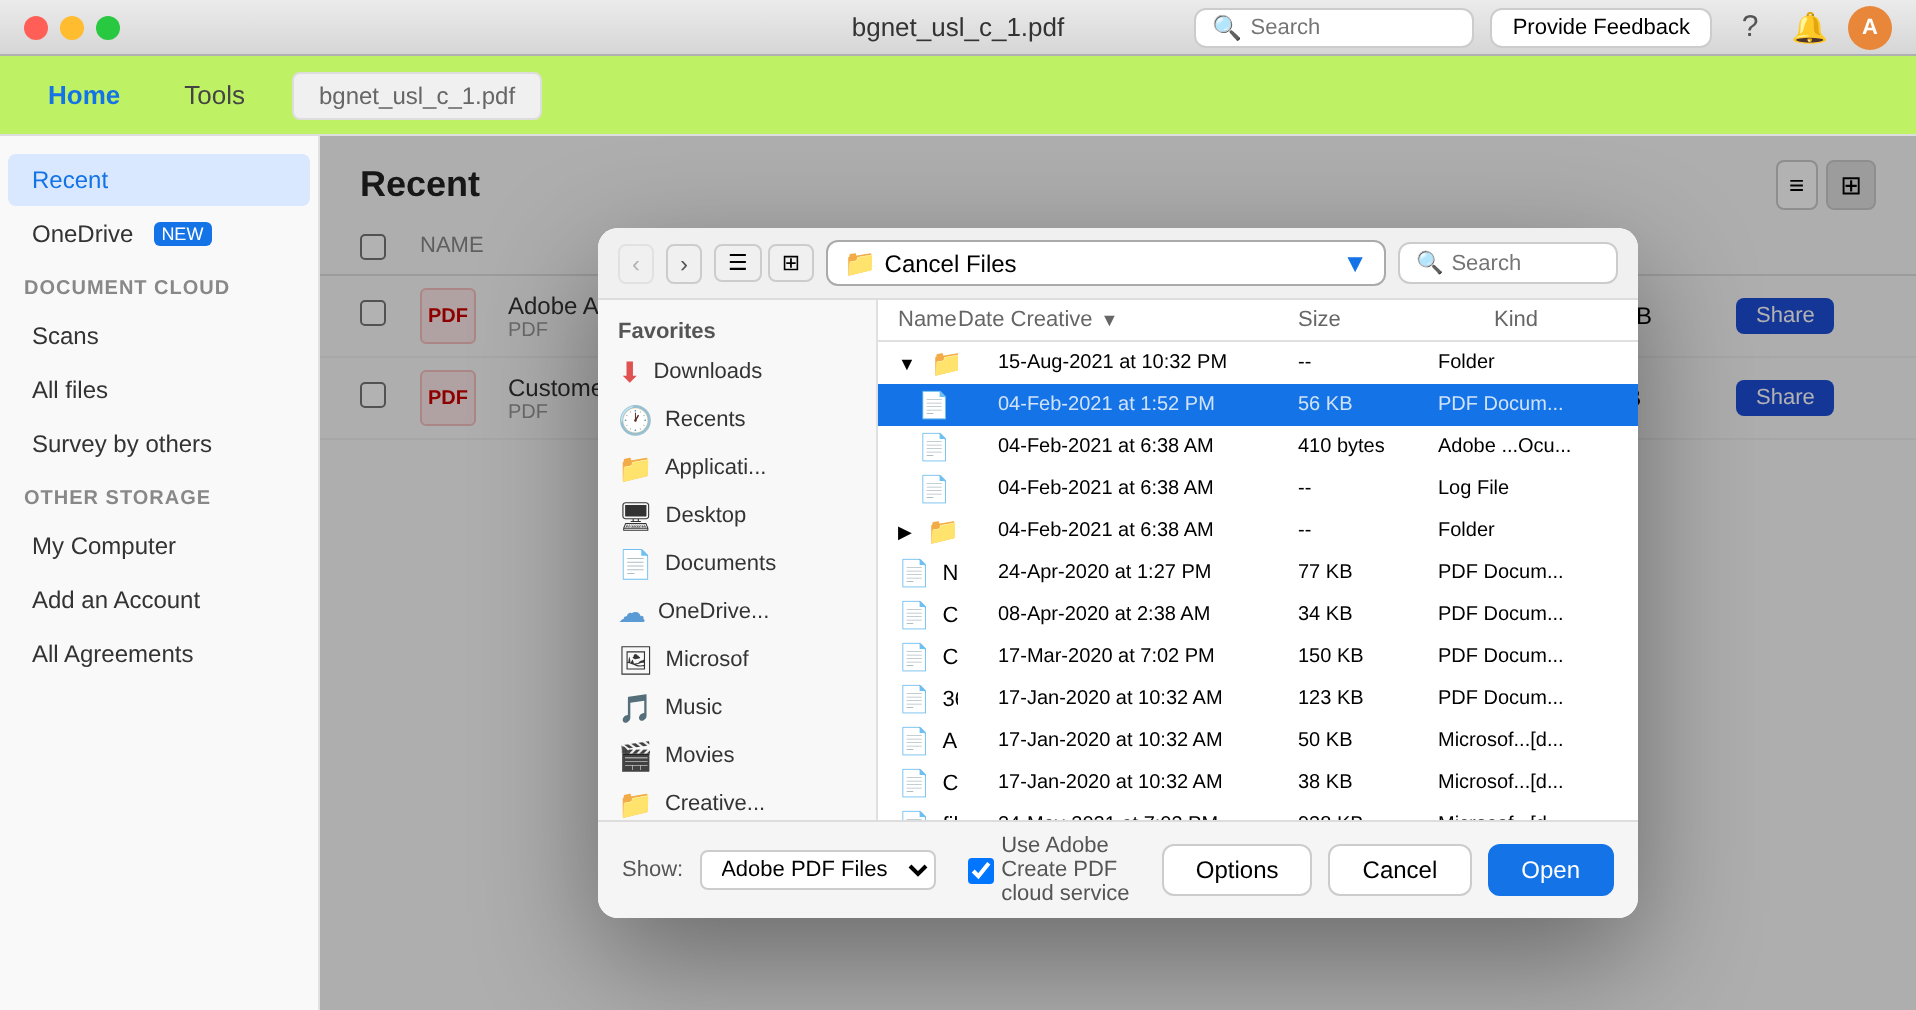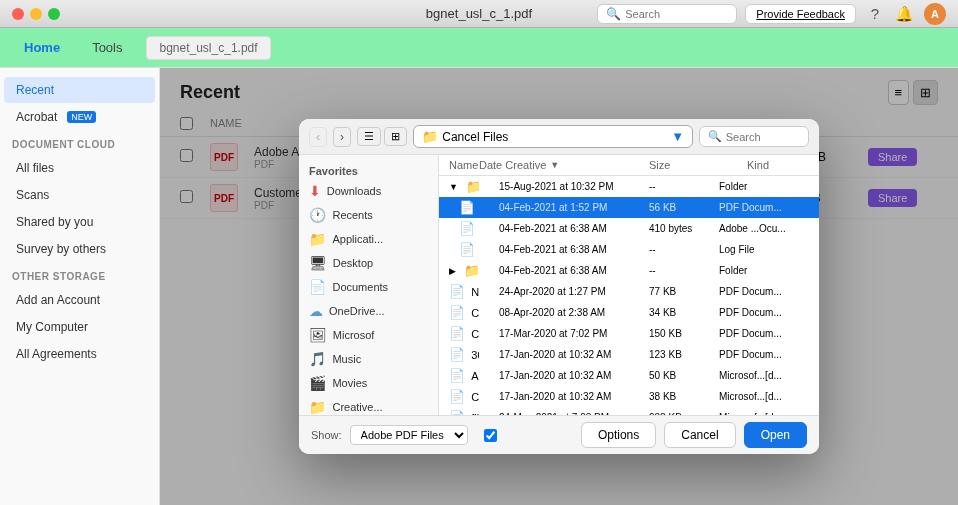--- a/index.html
+++ b/index.html
@@ -9,26 +9,26 @@
     .titlebar { background: linear-gradient(to bottom, #ebebeb, #d6d6d6); height: 28px; display: flex; align-items: center; justify-content: space-between; padding: 0 12px; border-bottom: 1px solid #b0b0b0; }
     .titlebar-buttons { display: flex; gap: 6px; }
     .titlebar-btn { width: 12px; height: 12px; border-radius: 50%; border: none; cursor: pointer; }
     .btn-close { background: #ff5f57; }
     .btn-minimize { background: #febc2e; }
     .btn-maximize { background: #28c840; }
     .titlebar-title { font-size: 13px; color: #333; font-weight: 500; position: absolute; left: 50%; transform: translateX(-50%); }
     .titlebar-right { display: flex; align-items: center; gap: 8px; }
     .search-bar { background: white; border: 1px solid #ccc; border-radius: 6px; padding: 2px 8px; display: flex; align-items: center; gap: 4px; width: 140px; }
     .search-bar input { border: none; outline: none; font-size: 11px; width: 100%; background: transparent; }
-    .feedback-btn { background: white; border: 1px solid #ccc; border-radius: 6px; padding: 3px 10px; font-size: 11px; cursor: pointer; text-decoration: underline; }
+    .feedback-btn { background: white; border: 1px solid #ccc; border-radius: 6px; padding: 3px 10px; font-size: 11px; cursor: pointer; }
     .icon-circle { width: 22px; height: 22px; border-radius: 50%; display: flex; align-items: center; justify-content: center; font-size: 13px; }
     .avatar { background: #e8873a; color: white; font-size: 11px; font-weight: bold; }
 
     
-    .topnav { background: #86efac; height: 40px; display: flex; align-items: center; padding: 0 16px; gap: 16px; border-bottom: 1px solid #ddd; }
+    .topnav { background: #bef264; height: 40px; display: flex; align-items: center; padding: 0 16px; gap: 16px; border-bottom: 1px solid #ddd; }
     .nav-tab { padding: 4px 8px; font-size: 13px; cursor: pointer; border-radius: 4px; color: #444; }
     .nav-tab.active { color: #1473e6; font-weight: 600; }
     .nav-breadcrumb { font-size: 12px; color: #666; background: #f0f0f0; padding: 4px 12px; border-radius: 4px; border: 1px solid #ddd; }
 
     
     .main { display: flex; height: calc(505px - 68px); }
 
     
     .sidebar { width: 160px; background: #f9f9f9; border-right: 1px solid #e0e0e0; padding: 8px 0; overflow-y: auto; flex-shrink: 0; }
     .sidebar-item { padding: 6px 12px; cursor: pointer; font-size: 12px; color: #333; border-radius: 4px; margin: 1px 4px; display: flex; align-items: center; gap: 6px; }
@@ -51,21 +51,21 @@
     .col-sharing { width: 130px; }
     .col-opened { width: 120px; }
     .col-size { width: 80px; }
     .col-action { width: 70px; }
 
     .table-row { display: flex; align-items: center; padding: 6px 20px; border-bottom: 1px solid #f0f0f0; cursor: pointer; }
     .file-icon { width: 28px; height: 28px; border-radius: 3px; display: flex; align-items: center; justify-content: center; font-size: 10px; font-weight: bold; margin-right: 8px; flex-shrink: 0; }
     .file-icon.pdf { background: #fde8e8; color: #cc0000; border: 1px solid #f5c0c0; }
     .file-name { font-size: 12px; font-weight: 500; color: #333; }
     .file-sub { font-size: 10px; color: #999; }
-    .share-btn { background: #8b5cf6; color: white; border: none; border-radius: 4px; padding: 3px 10px; font-size: 11px; cursor: pointer; }
+    .share-btn { background: #1d4ed8; color: white; border: none; border-radius: 4px; padding: 3px 10px; font-size: 11px; cursor: pointer; }
 
     
     .modal-overlay { position: absolute; top: 0; left: 0; right: 0; bottom: 0; background: rgba(0,0,0,0.3); z-index: 10; display: flex; align-items: center; justify-content: center; }
     .modal { background: white; border-radius: 10px; box-shadow: 0 20px 60px rgba(0,0,0,0.4); width: 520px; overflow: hidden; }
     .modal-toolbar { background: #f0f0f0; padding: 6px 10px; display: flex; align-items: center; gap: 6px; border-bottom: 1px solid #ddd; }
     .modal-nav-btn { background: none; border: 1px solid #ccc; border-radius: 4px; padding: 2px 6px; cursor: pointer; font-size: 12px; color: #555; }
     .modal-nav-btn:disabled { opacity: 0.4; }
     .modal-view-btn { background: none; border: 1px solid #ccc; border-radius: 4px; padding: 2px 6px; cursor: pointer; font-size: 11px; }
     .modal-location { display: flex; align-items: center; gap: 4px; background: white; border: 1px solid #aaa; border-radius: 6px; padding: 3px 8px; flex: 1; }
     .modal-search { background: white; border: 1px solid #ccc; border-radius: 6px; padding: 3px 8px; display: flex; align-items: center; gap: 4px; width: 110px; }
@@ -136,42 +136,39 @@
   <span class="nav-breadcrumb">bgnet_usl_c_1.pdf</span>
 </div>
 
 <div class="main">
 
   <div class="sidebar">
     <div class="sidebar-item active">
       <span>Recent</span>
     </div>
     <div class="sidebar-item">
-      <span>Acrobat</span>
+      <span>OneDrive</span>
       <span class="badge-new">NEW</span>
     </div>
     <div class="sidebar-section">DOCUMENT CLOUD</div>
     <div class="sidebar-item">
+        <span>Scans</span>
+      </div>
+    <div class="sidebar-item">
         <span>All files</span>
       </div>
     <div class="sidebar-item">
-        <span>Scans</span>
-      </div>
-    <div class="sidebar-item">
-        <span>Shared by you</span>
-      </div>
-    <div class="sidebar-item">
         <span>Survey by others</span>
       </div>
     <div class="sidebar-section">OTHER STORAGE</div>
     <div class="sidebar-item">
+        <span>My Computer</span>
+      </div>
+    <div class="sidebar-item">
         <span>Add an Account</span>
-      </div>
-    <div class="sidebar-item">
-        <span>My Computer</span>
       </div>
     <div class="sidebar-item">
         <span>All Agreements</span>
       </div>
   </div>
 
   <div class="content">
     <div class="content-header">
       <span class="content-title">Recent</span>
       <div class="view-toggles">
@@ -427,20 +424,21 @@
           </div>
         </div>
 
         <div class="modal-footer">
           <span class="show-label">Show:</span>
           <select class="show-select">
             <option>Adobe PDF Files</option>
           </select>
           <div class="cloud-service-check">
             <input type="checkbox" checked="" style="">
+            <span>Use Adobe Create PDF cloud service</span>
           </div>
           <button class="modal-btn">Options</button>
           <button class="modal-btn">Cancel</button>
           <button class="modal-btn primary">Open</button>
         </div>
       </div>
     </div>
   </div>
 </div>
 

